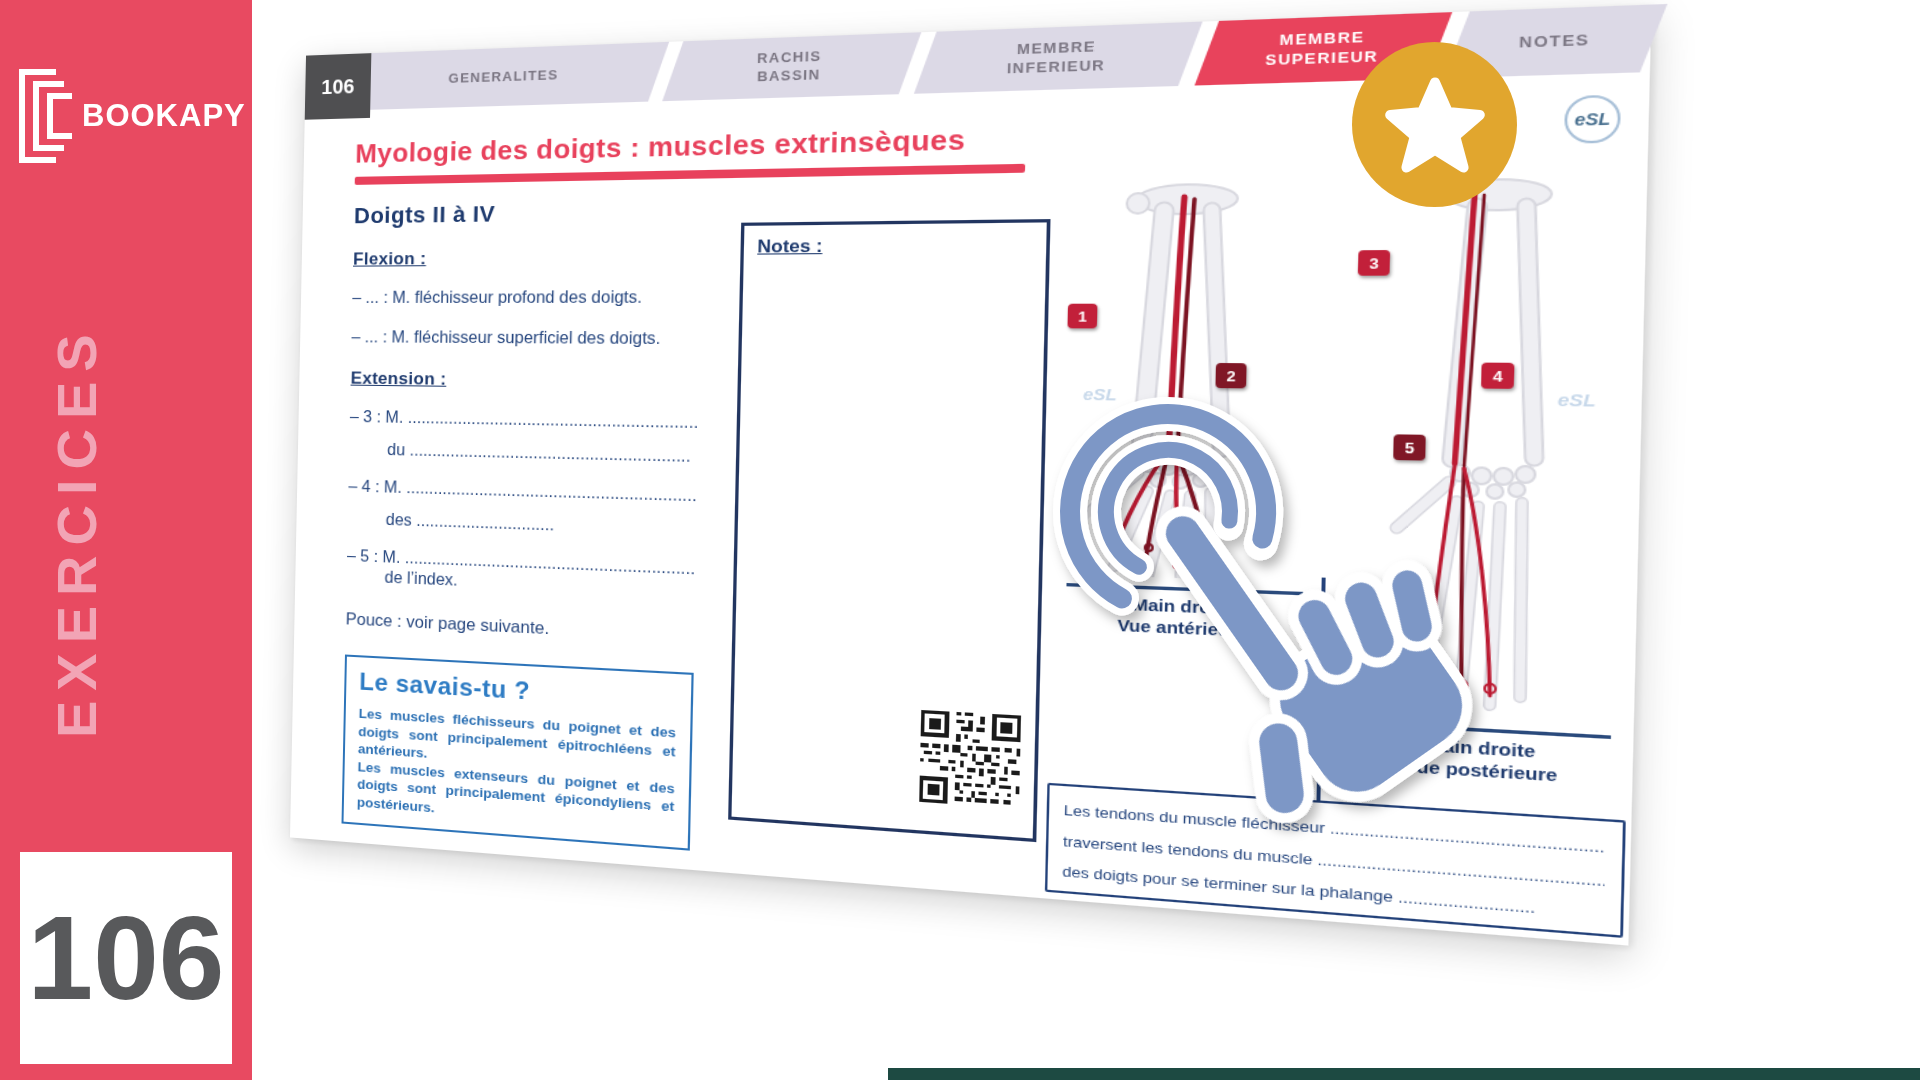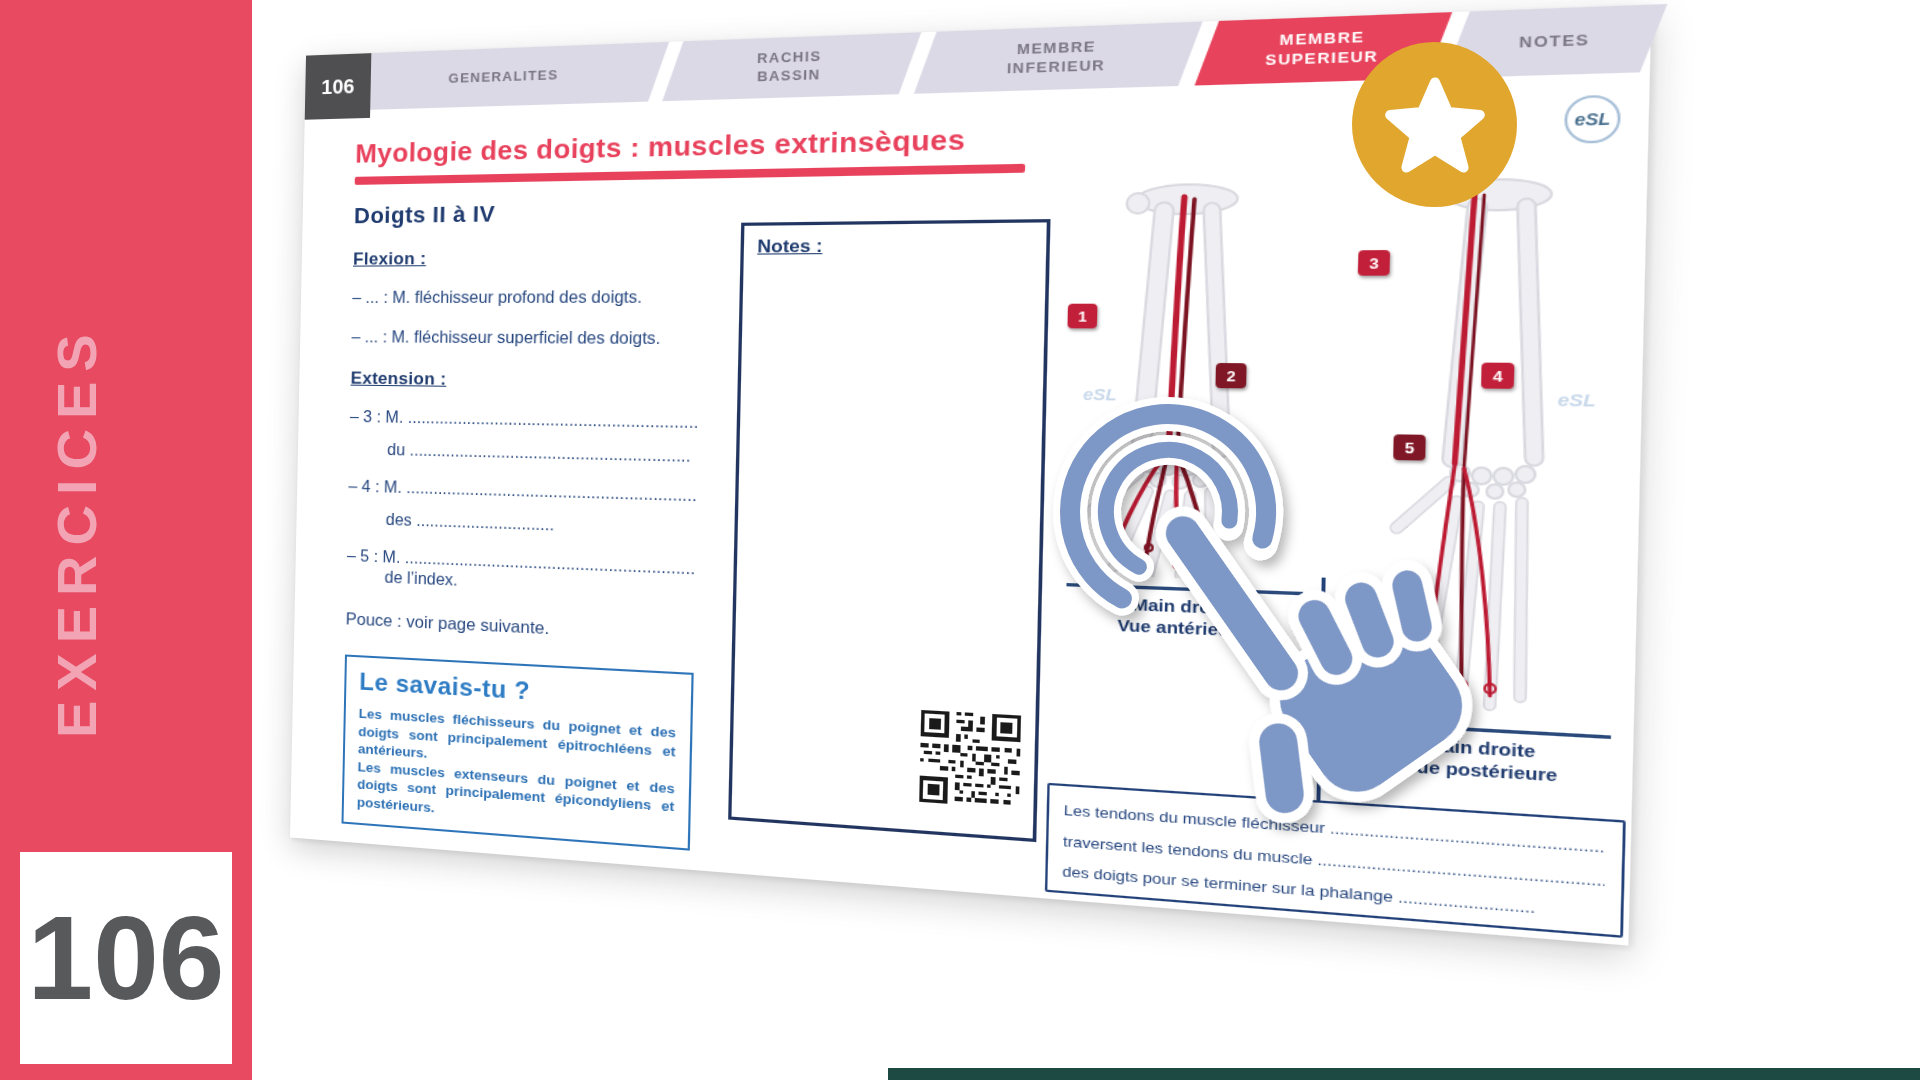--- a/index.html
+++ b/index.html
@@ -96,20 +96,29 @@
   .cursor-wrap { position:absolute; left:1010px; top:392px; width:480px; height:490px; z-index:6; }
 
   
   .bottom-strip { position:absolute; left:888px; top:1068px; width:1032px; height:12px;
                   background:#1D4A42; z-index:3; }
 </style>
 </head>
 <body>
 
 <div class="sidebar">
+  <div class="brand">
+    <svg class="brand-icon" viewBox="0 0 62 100">
+      <path d="M40,6 H6 V94 H40" fill="none" stroke="#fff" stroke-width="6"></path>
+      <path d="M48,18 H20 V82 H48" fill="none" stroke="#fff" stroke-width="6"></path>
+      <path d="M56,30 H34 V70 H56" fill="none" stroke="#fff" stroke-width="6"></path>
+    </svg>
+    <span class="brand-text">BOOKAPY</span>
+    <span class="brand-reg">®</span>
+  </div>
   <div class="vertical-label">EXERCICES</div>
   <div class="num-box">
     <span>106</span>
   </div>
 </div>
 
 <div class="page">
 
   <div class="corner-num">106</div>
 

